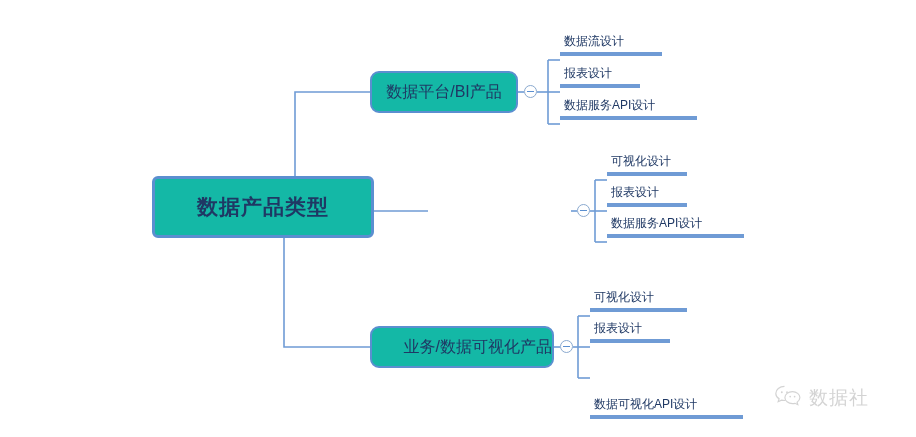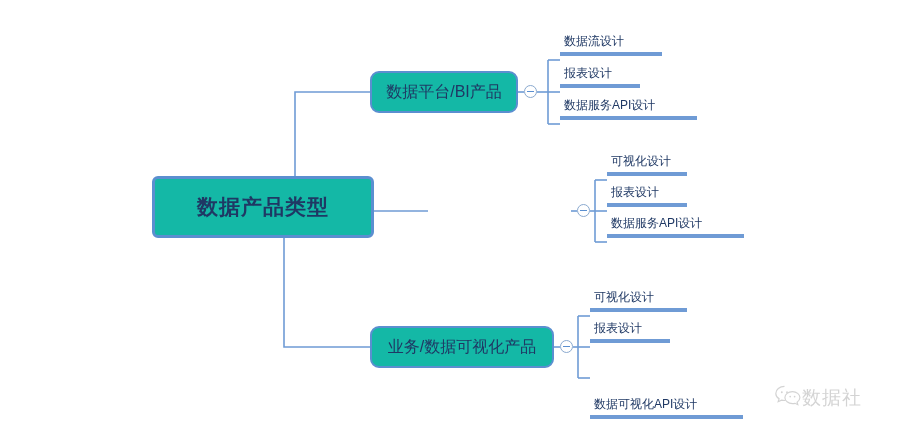--- a/index.html
+++ b/index.html
@@ -53,21 +53,21 @@
     color: #1f3864;
   }
   .node-branch {
     height: 42px;
     font-size: 16px;
     font-weight: normal;
     color: #1f3864;
   }
   #branch-0 { left: 370px; top: 71px;  width: 148px; }
   #branch-1 { left: 428px; top: 190px; width: 143px; }
-  #branch-2 { left: 370px; top: 326px; width: 184px; }
+  #branch-2 { left: 370px; top: 326px; width: 184px; justify-content: flex-end; }
 
   
   .toggle {
     position: absolute;
     width: 13px;
     height: 13px;
     box-sizing: border-box;
     border: 1px solid #8aa9cf;
     border-radius: 50%;
     background: #ffffff;
@@ -103,20 +103,21 @@
     background: #6f9bd5;
   }
 
   
   #watermark {
     position: absolute;
     left: 774px;
     top: 384px;
     display: flex;
     align-items: center;
+    gap: 7px;
     opacity: 0.38;
   }
   #watermark .wm-text {
     font-size: 19px;
     color: #8e8e8e;
     letter-spacing: 1px;
   }
   .wm-icon { display: block; }
 </style>
 </head>

